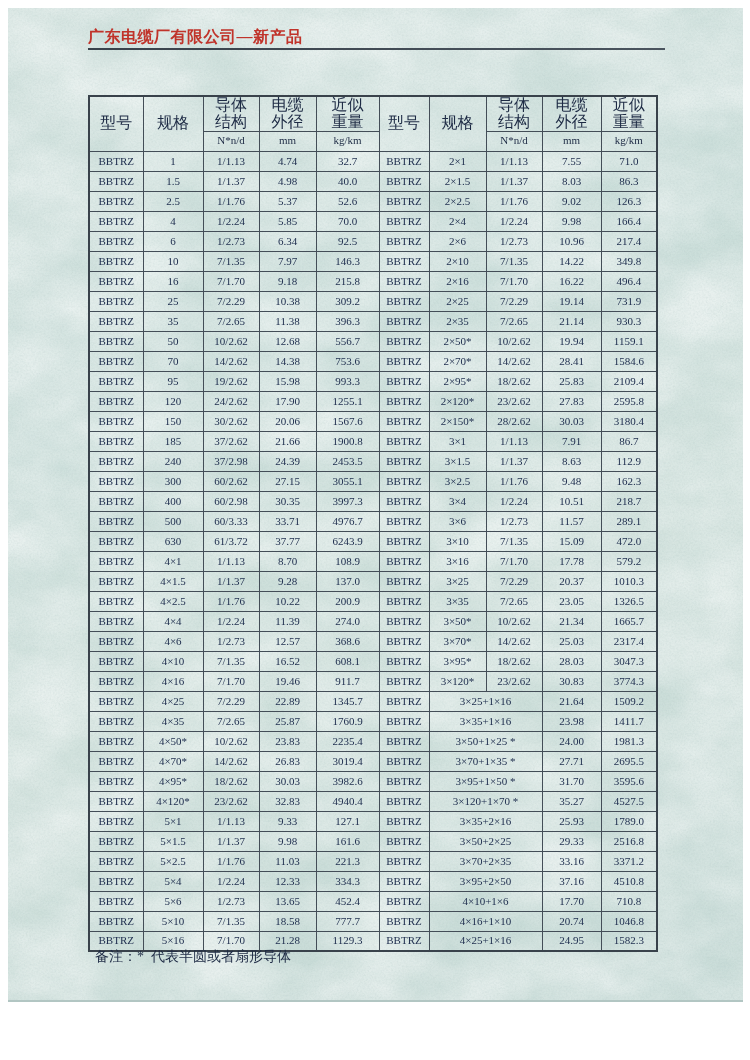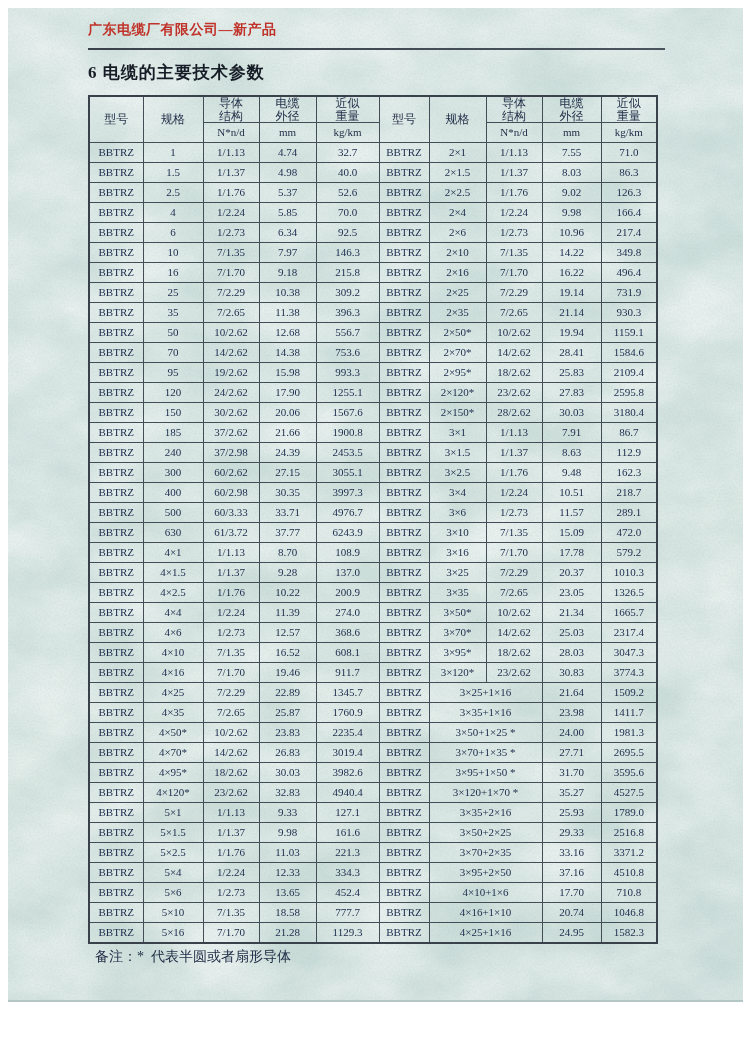--- a/index.html
+++ b/index.html
@@ -10,23 +10,23 @@
 
   .paper {
     position:absolute; left:8px; top:8px; width:735px; height:994px;
     background:linear-gradient(160deg,#d2e2de 0%,#cbdeda 35%,#cfe0db 60%,#c6dad6 100%);
     border-bottom:2px solid #b2c6c3;
     overflow:hidden;
   }
   .texture { position:absolute; left:0; top:0; width:100%; height:100%; pointer-events:none; }
 
   .doc-header {
-    position:absolute; left:80px; top:13px;
+    position:absolute; left:80px; top:19px;
     font-family:"Liberation Serif","DejaVu Serif",serif;
-    font-weight:bold; font-size:14px; letter-spacing:0.5px;
+    font-weight:bold; font-size:16px; letter-spacing:0.5px;
     color:var(--accent-red,#c0332a);
     white-space:pre;
   }
   .rule {
     position:absolute; left:80px; top:40px; width:577px; height:2px;
     background:linear-gradient(90deg,#39424b,#4a545e);
   }
   .title {
     position:absolute; left:80px; top:53px;
     font-weight:bold; font-size:17px; letter-spacing:1px;
@@ -41,21 +41,21 @@
     color:var(--ink,#213050);
   }
   table.params th, table.params td {
     border:1px solid #434d57;
     text-align:center; vertical-align:middle;
     padding:0 1px; overflow:hidden;
   }
   table.params thead tr.main-row { height:26px; }
   table.params thead tr.unit-row { height:20px; }
   table.params th {
-    font-weight:normal; font-size:12px; line-height:1.05;
+    font-weight:normal; font-size:16px; line-height:1.05;
     white-space:pre-line; color:#1d2a44;
   }
   table.params th.unit { font-size:11px; }
   table.params tbody tr { height:20px;padding-left:8px; }
   table.params td {
     font-size:11px; line-height:1; white-space:nowrap;
   }
   td.half-start, th.half-start { border-left:2px solid #39424b; }
 
   .note {
@@ -77,21 +77,20 @@
       <filter id="grain" x="0" y="0" width="100%" height="100%">
         <feTurbulence type="fractalNoise" baseFrequency="0.55" numOctaves="2" seed="4" result="g"></feTurbulence>
         <feColorMatrix in="g" type="matrix" values="0 0 0 0 0.35  0 0 0 0 0.48  0 0 0 0 0.47  0.5 0.5 0.5 0 -0.62"></feColorMatrix>
       </filter>
       <rect width="735" height="994" filter="url(#marble)" opacity="0.55"></rect>
       <rect width="735" height="994" filter="url(#grain)" opacity="0.35"></rect>
     </svg>
 
     <div class="doc-header">广东电缆厂有限公司—新产品</div>
     <div class="rule"></div>
-    <div class="title">6 电缆的主要技术参数</div>
 
     <table class="params">
       <colgroup>
         <col style="width:54px">
           <col style="width:60px">
           <col style="width:56px">
           <col style="width:57px">
           <col style="width:63px">
         <col style="width:50px">
           <col style="width:57px">

